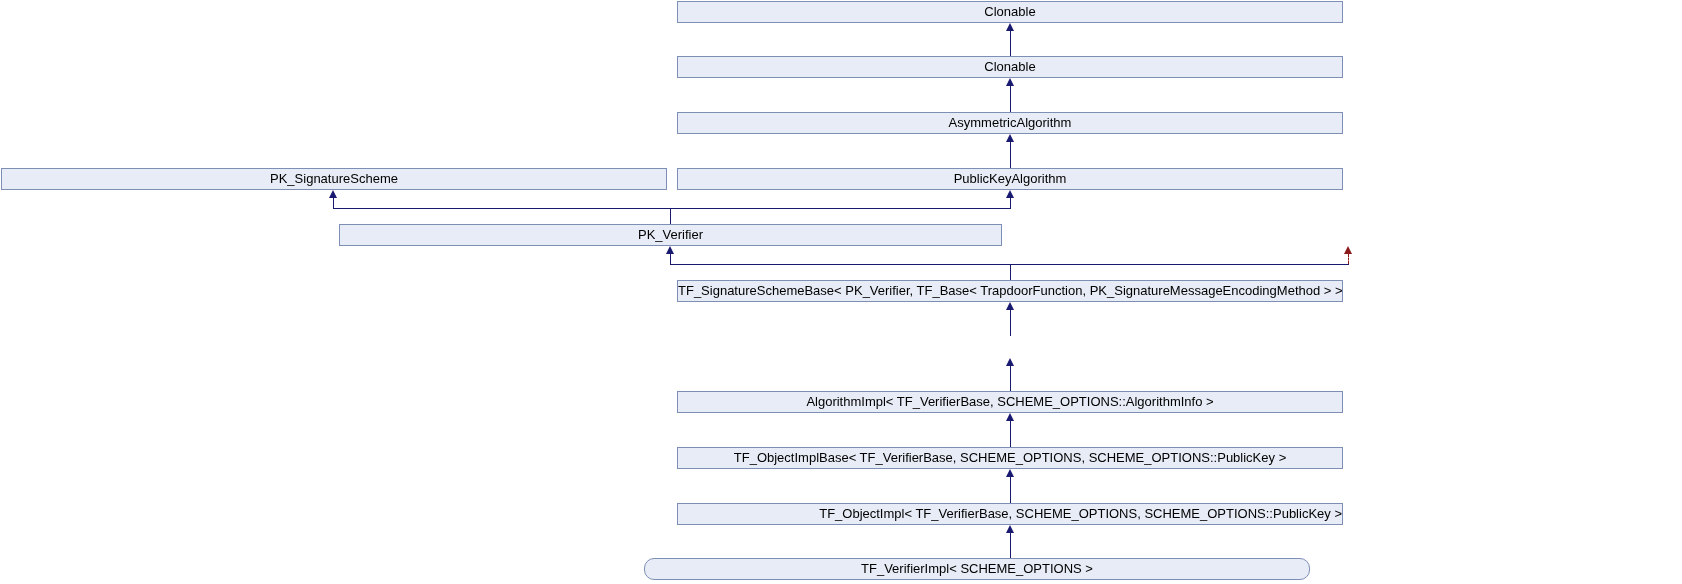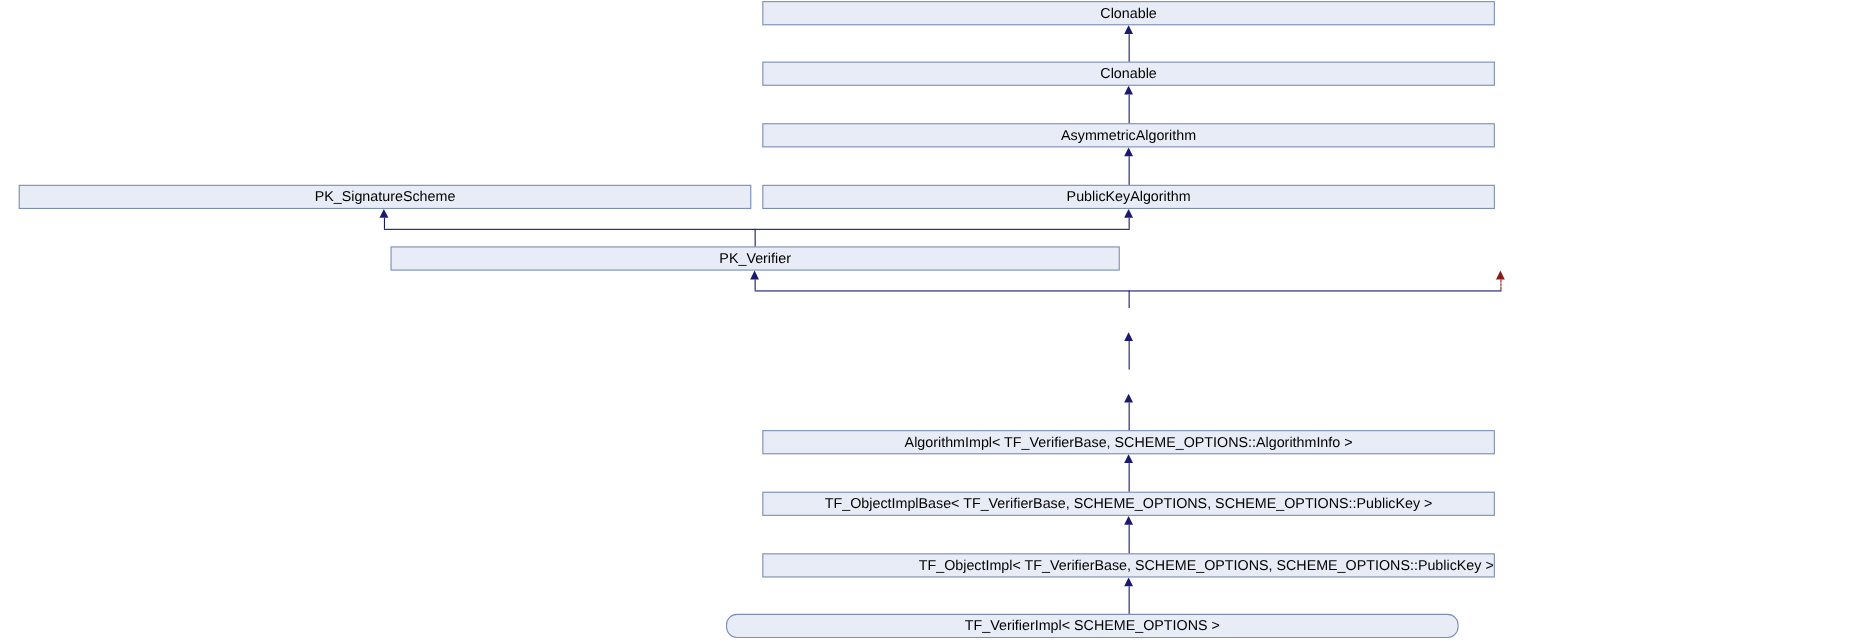--- a/index.html
+++ b/index.html
@@ -1,17 +1,17 @@
 <!DOCTYPE html>
 <html style="--node-fill: #e8ecf6; --node-border: #7e8fb5; --current-fill: #ffffff; --current-border: #000000; --arrow-color: #191970; --template-arrow-color: #8b1a1a; --text-color: #000000;"><head>
 <meta charset="utf-8">
 <style>
   html,body{margin:0;padding:0;background:#ffffff;}
   #stage{position:relative;width:1380px;height:584px;background:#ffffff;overflow:hidden;
-         font-family:"Liberation Sans", sans-serif;margin-left:16px;}
+         font-family:"Liberation Sans", sans-serif;}
   .node{
     position:absolute;height:20px;line-height:20px;
     background:var(--node-fill);border:1px solid var(--node-border);
     text-align:center;font-size:13px;color:var(--text-color);
     white-space:nowrap;overflow:hidden;cursor:pointer;
   }
   .node.current{background:var(--current-fill);border:1px solid var(--current-border);cursor:default;}
   .vline{position:absolute;width:1px;background:var(--arrow-color);}
   .hline{position:absolute;height:1px;background:var(--arrow-color);}
   .vline.dashed-red{width:0;background:none;border-left:1px dashed var(--template-arrow-color);}
@@ -26,20 +26,21 @@
 <body>
 
 <div id="stage">
 
   <div class="node" style="left:677px;top:1px;width:664px;">Clonable</div>
   <div class="node" style="left:677px;top:56px;width:664px;">Clonable</div>
   <div class="node" style="left:677px;top:112px;width:664px;">AsymmetricAlgorithm</div>
   <div class="node" style="left:1px;top:168px;width:664px;">PK_SignatureScheme</div>
   <div class="node" style="left:677px;top:168px;width:664px;">PublicKeyAlgorithm</div>
   <div class="node" style="left:339px;top:224px;width:661px;">PK_Verifier</div>
+  <div class="node" style="left:677px;top:280px;width:664px;">TF_SignatureSchemeBase&lt; PK_Verifier, TF_Base&lt; TrapdoorFunction, PK_SignatureMessageEncodingMethod &gt; &gt;</div>
   <div class="node" style="left:677px;top:391px;width:664px;">AlgorithmImpl&lt; TF_VerifierBase, SCHEME_OPTIONS::AlgorithmInfo &gt;</div>
   <div class="node" style="left:677px;top:447px;width:664px;">TF_ObjectImplBase&lt; TF_VerifierBase, SCHEME_OPTIONS, SCHEME_OPTIONS::PublicKey &gt;</div>
   <div class="node" style="left:677px;top:503px;width:664px;text-align:right;">TF_ObjectImpl&lt; TF_VerifierBase, SCHEME_OPTIONS, SCHEME_OPTIONS::PublicKey &gt;</div>
   <div class="node" style="left:644px;top:558px;width:664px;border-radius:10px;">TF_VerifierImpl&lt; SCHEME_OPTIONS &gt;</div>
 
   <div class="arrow-up" style="left:1006px;top:23px;"></div>
   <div class="vline" style="left:1010px;top:31px;height:25px;"></div>
 
   <div class="arrow-up" style="left:1006px;top:78px;"></div>
   <div class="vline" style="left:1010px;top:86px;height:26px;"></div>

